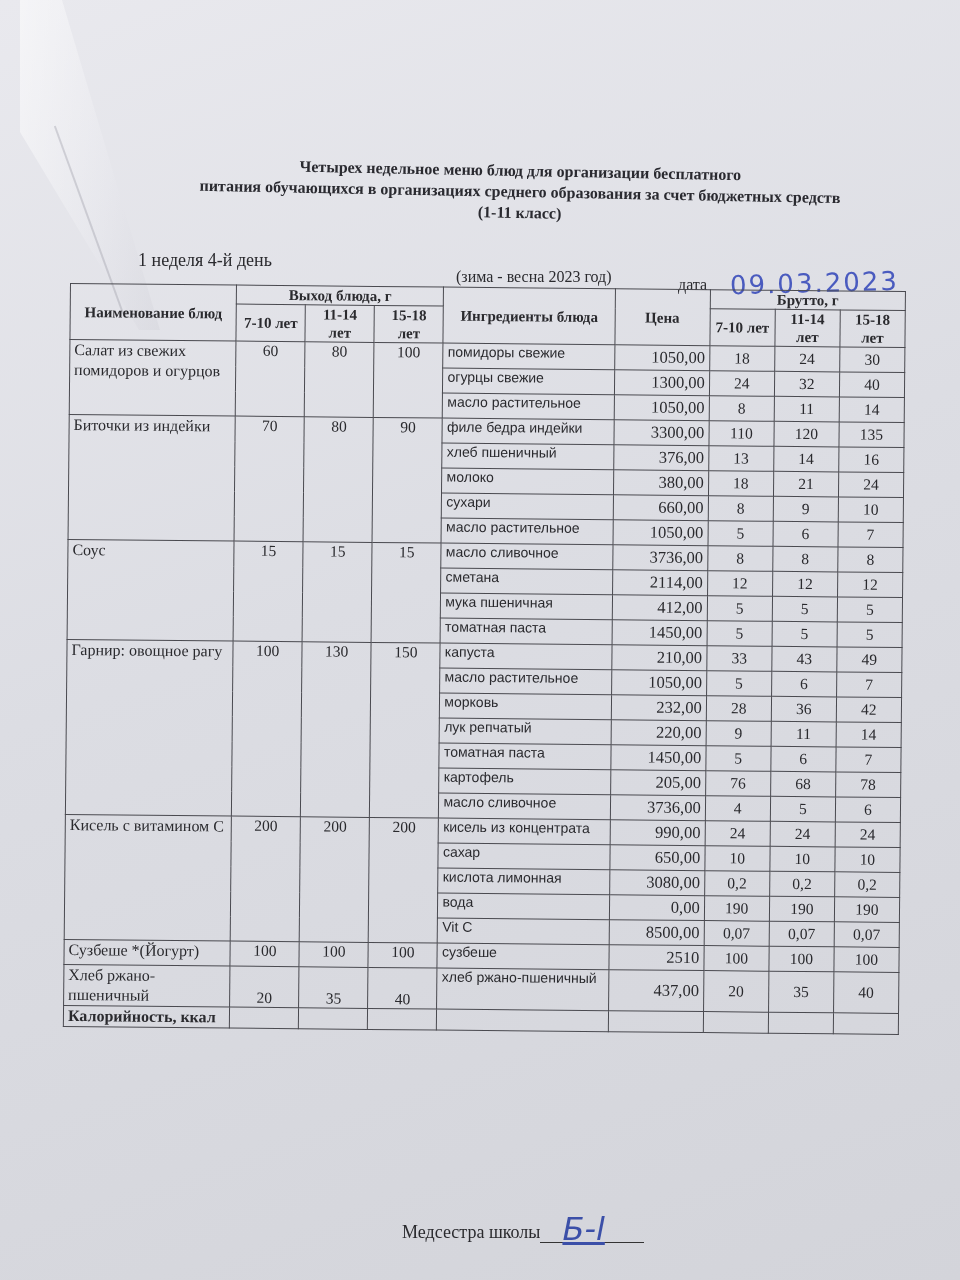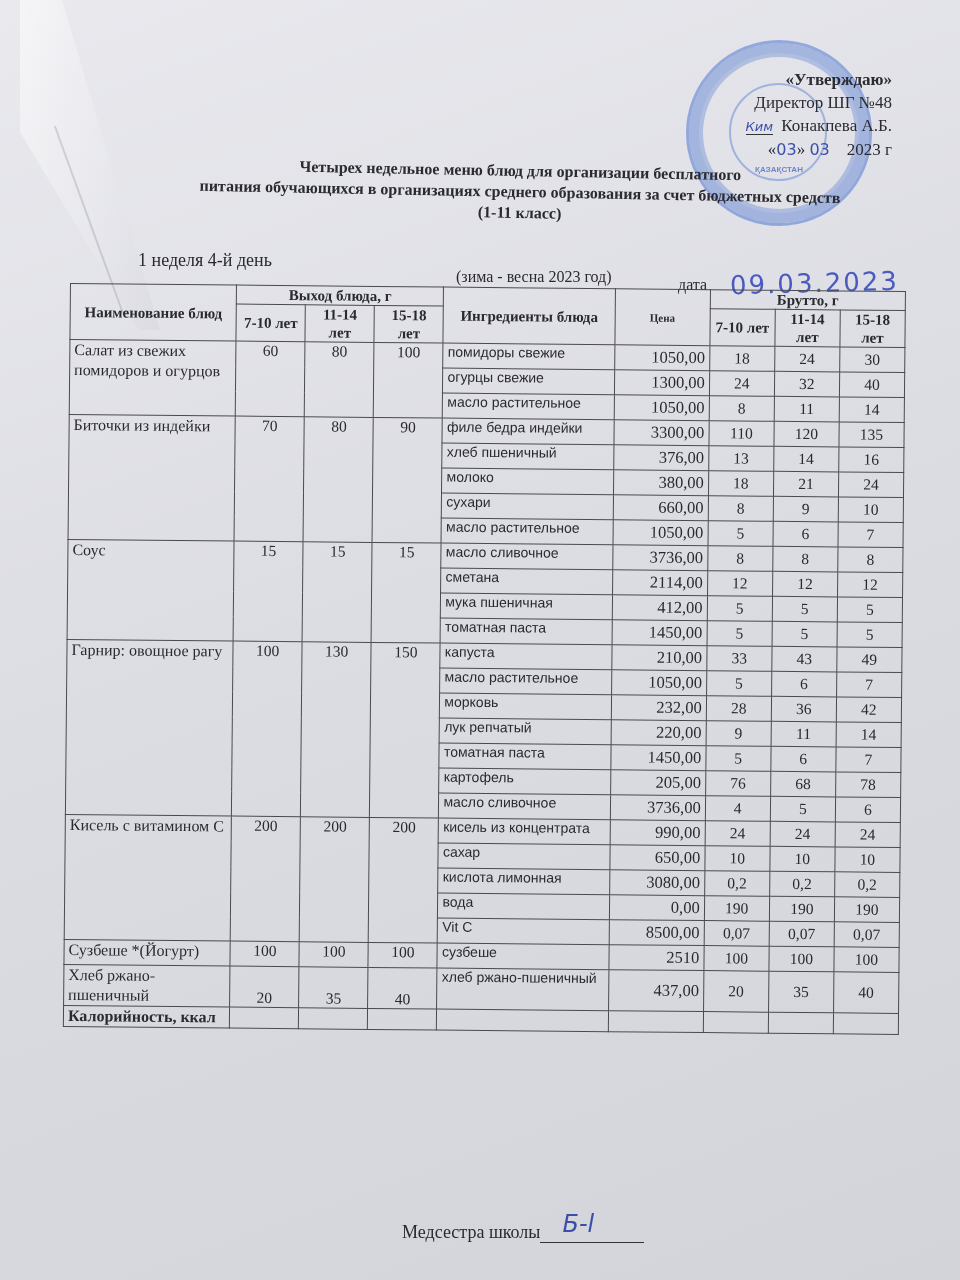--- a/index.html
+++ b/index.html
@@ -54,62 +54,49 @@
     .c-out { width: 60px; text-align: center; }
     .c-ing { width: 162px; font-family: "Liberation Sans", sans-serif; font-size: 14px; }
     .c-price { width: 86px; text-align: right; font-size: 16.5px; }
     .c-br { width: 56px; text-align: center; }
     td.name { font-size: 16px; line-height: 20px; }
     tr.ing td { height: 24px; }
     .kcal { font-weight: bold; font-size: 16px; line-height: 20px; }
 
     .footer { position: absolute; left: 384px; top: 1222px; font-size: 18px; margin-left: 18px; }
     .footer .line { display: inline-block; width: 104px; border-bottom: 1px solid #333; position: relative; height: 18px; vertical-align: bottom; }
-    .footer .sig2 { position: absolute; left: 22px; top: -14px; font-family: "DejaVu Sans", sans-serif; font-style: italic; color: #3b4fa8; font-size: 24px; }
+    .footer .sig2 { position: absolute; left: 22px; top: -14px; font-family: "DejaVu Sans", sans-serif; font-style: italic; color: #3b4fa8; font-size: 32px; text-decoration: underline; }
   </style>
 </head>
 <body>
 
 <div class="page">
   <div class="fold"></div>
   <div class="crease"></div>
 
-  <div class="stamp">
-    <div class="stamp-inner"></div>
-    <div class="stamp-text">ҚАЗАҚСТАН</div>
-  </div>
-
-  <div class="approve">
-    <div class="t">«Утверждаю»</div>
-    <div>Директор ШГ №48</div>
-    <div>
-      <span class="sig1">Ким</span>
-      <span>Конакпева А.Б.</span>
-    </div>
-    <div>«<span class="date-hand">03</span>» <span class="date-hand">03</span>&nbsp;&nbsp;&nbsp;&nbsp;<span>2023 г</span></div>
-  </div>
+
 
   <div class="title">
     <div>Четырех недельное меню блюд для организации бесплатного</div>
     <div>питания обучающихся в организациях среднего образования за счет бюджетных средств</div>
     <div>(1-11 класс)</div>
   </div>
 
   <div class="week">1 неделя 4-й день</div>
   <div class="season">(зима - весна 2023 год)</div>
   <div class="date-label">дата</div>
   <div class="date-value">09.03.2023</div>
 
   <table class="menu" id="menu-table">
     <thead>
       <tr>
         <th class="c-name" rowspan="2">Наименование блюд</th>
         <th colspan="3">Выход блюда, г</th>
         <th class="c-ing" rowspan="2" style="font-family:'Liberation Serif',serif;font-size:15px;">Ингредиенты блюда</th>
-        <th class="c-price" rowspan="2" style="text-align:center;font-size:11px;margin-top:13px;">Цена</th>
+        <th class="c-price" rowspan="2" style="text-align:center;font-size:15px;margin-top:13px;">Цена</th>
         <th colspan="3">Брутто, г</th>
       </tr>
       <tr>
         <th class="c-out">7-10 лет</th>
         <th class="c-out">11-14 лет</th>
         <th class="c-out">15-18 лет</th>
         <th class="c-br">7-10 лет</th>
         <th class="c-br">11-14 лет</th>
         <th class="c-br">15-18 лет</th>
       </tr>

